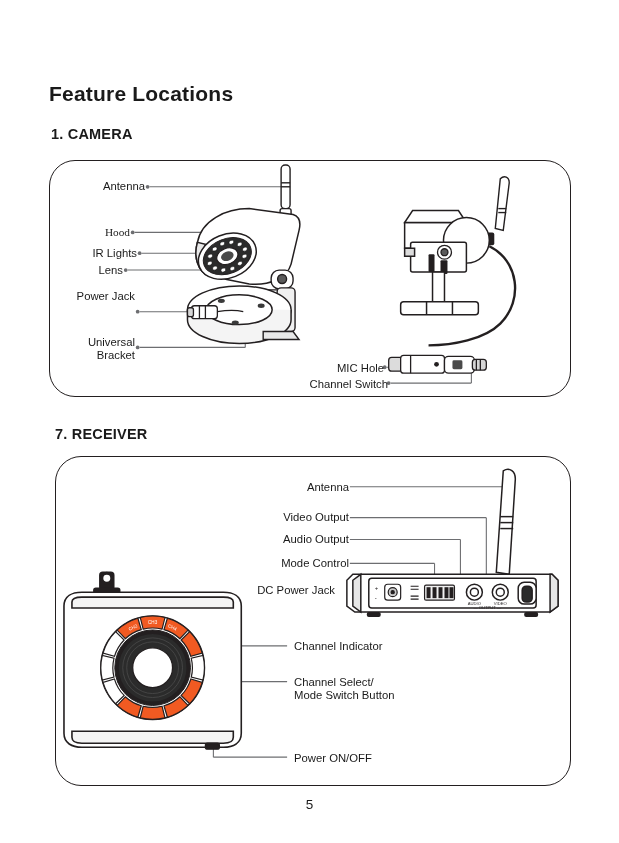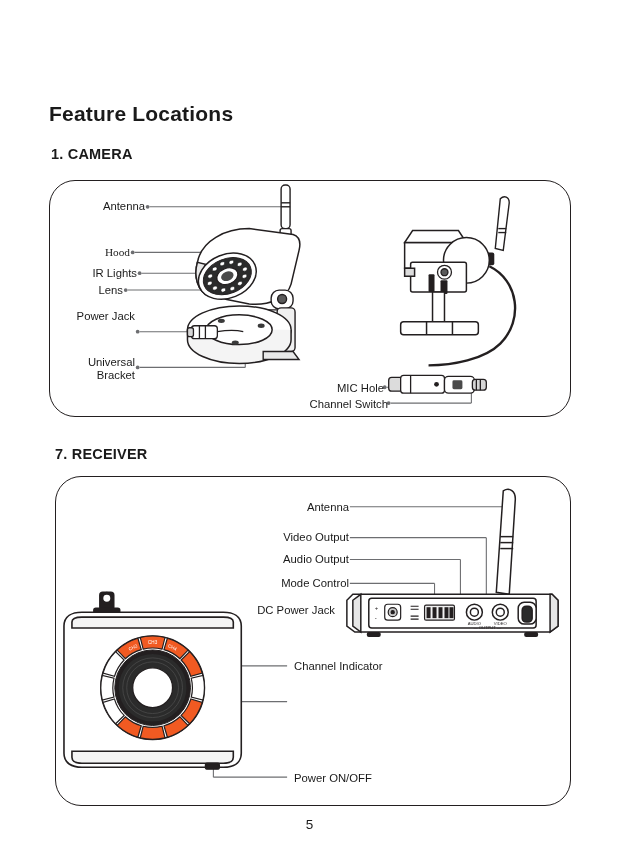--- a/index.html
+++ b/index.html
@@ -11,21 +11,20 @@
     width: 619px;
     height: 843px;
     position: relative;
     font-family: "Liberation Sans", sans-serif;
     color: #1a1a1a;
     overflow: hidden;
   }
   .page {
     position: absolute;
     inset: 0;
-    margin-top: 20px;
   }
 
   
   .page-title {
     position: absolute;
     left: 49px;
     top: 82px;
     font-size: 21px;
     font-weight: bold;
     letter-spacing: 0.2px;
@@ -413,18 +412,20 @@
       </g>
     </svg>
 
     <div class="callout right-align" style="left:195px; top:24px; width:98px;">Antenna</div>
     <div class="callout right-align" style="left:185px; top:54px; width:108px;">Video Output</div>
     <div class="callout right-align" style="left:185px; top:76px; width:108px;">Audio Output</div>
     <div class="callout right-align" style="left:185px; top:100px; width:108px;">Mode Control</div>
     <div class="callout right-align" style="left:161px; top:127px; width:118px;">DC Power Jack</div>
 
     <div class="callout left-align" style="left:238px; top:183px; width:150px;">Channel Indicator</div>
+    <div class="callout left-align" style="left:238px; top:219px; width:170px;">Channel Select/
+Mode Switch Button</div>
     <div class="callout left-align" style="left:238px; top:295px; width:150px;">Power ON/OFF</div>
   </div>
 
   <div class="page-number">5</div>
 
 </div>
 
 </body></html>

